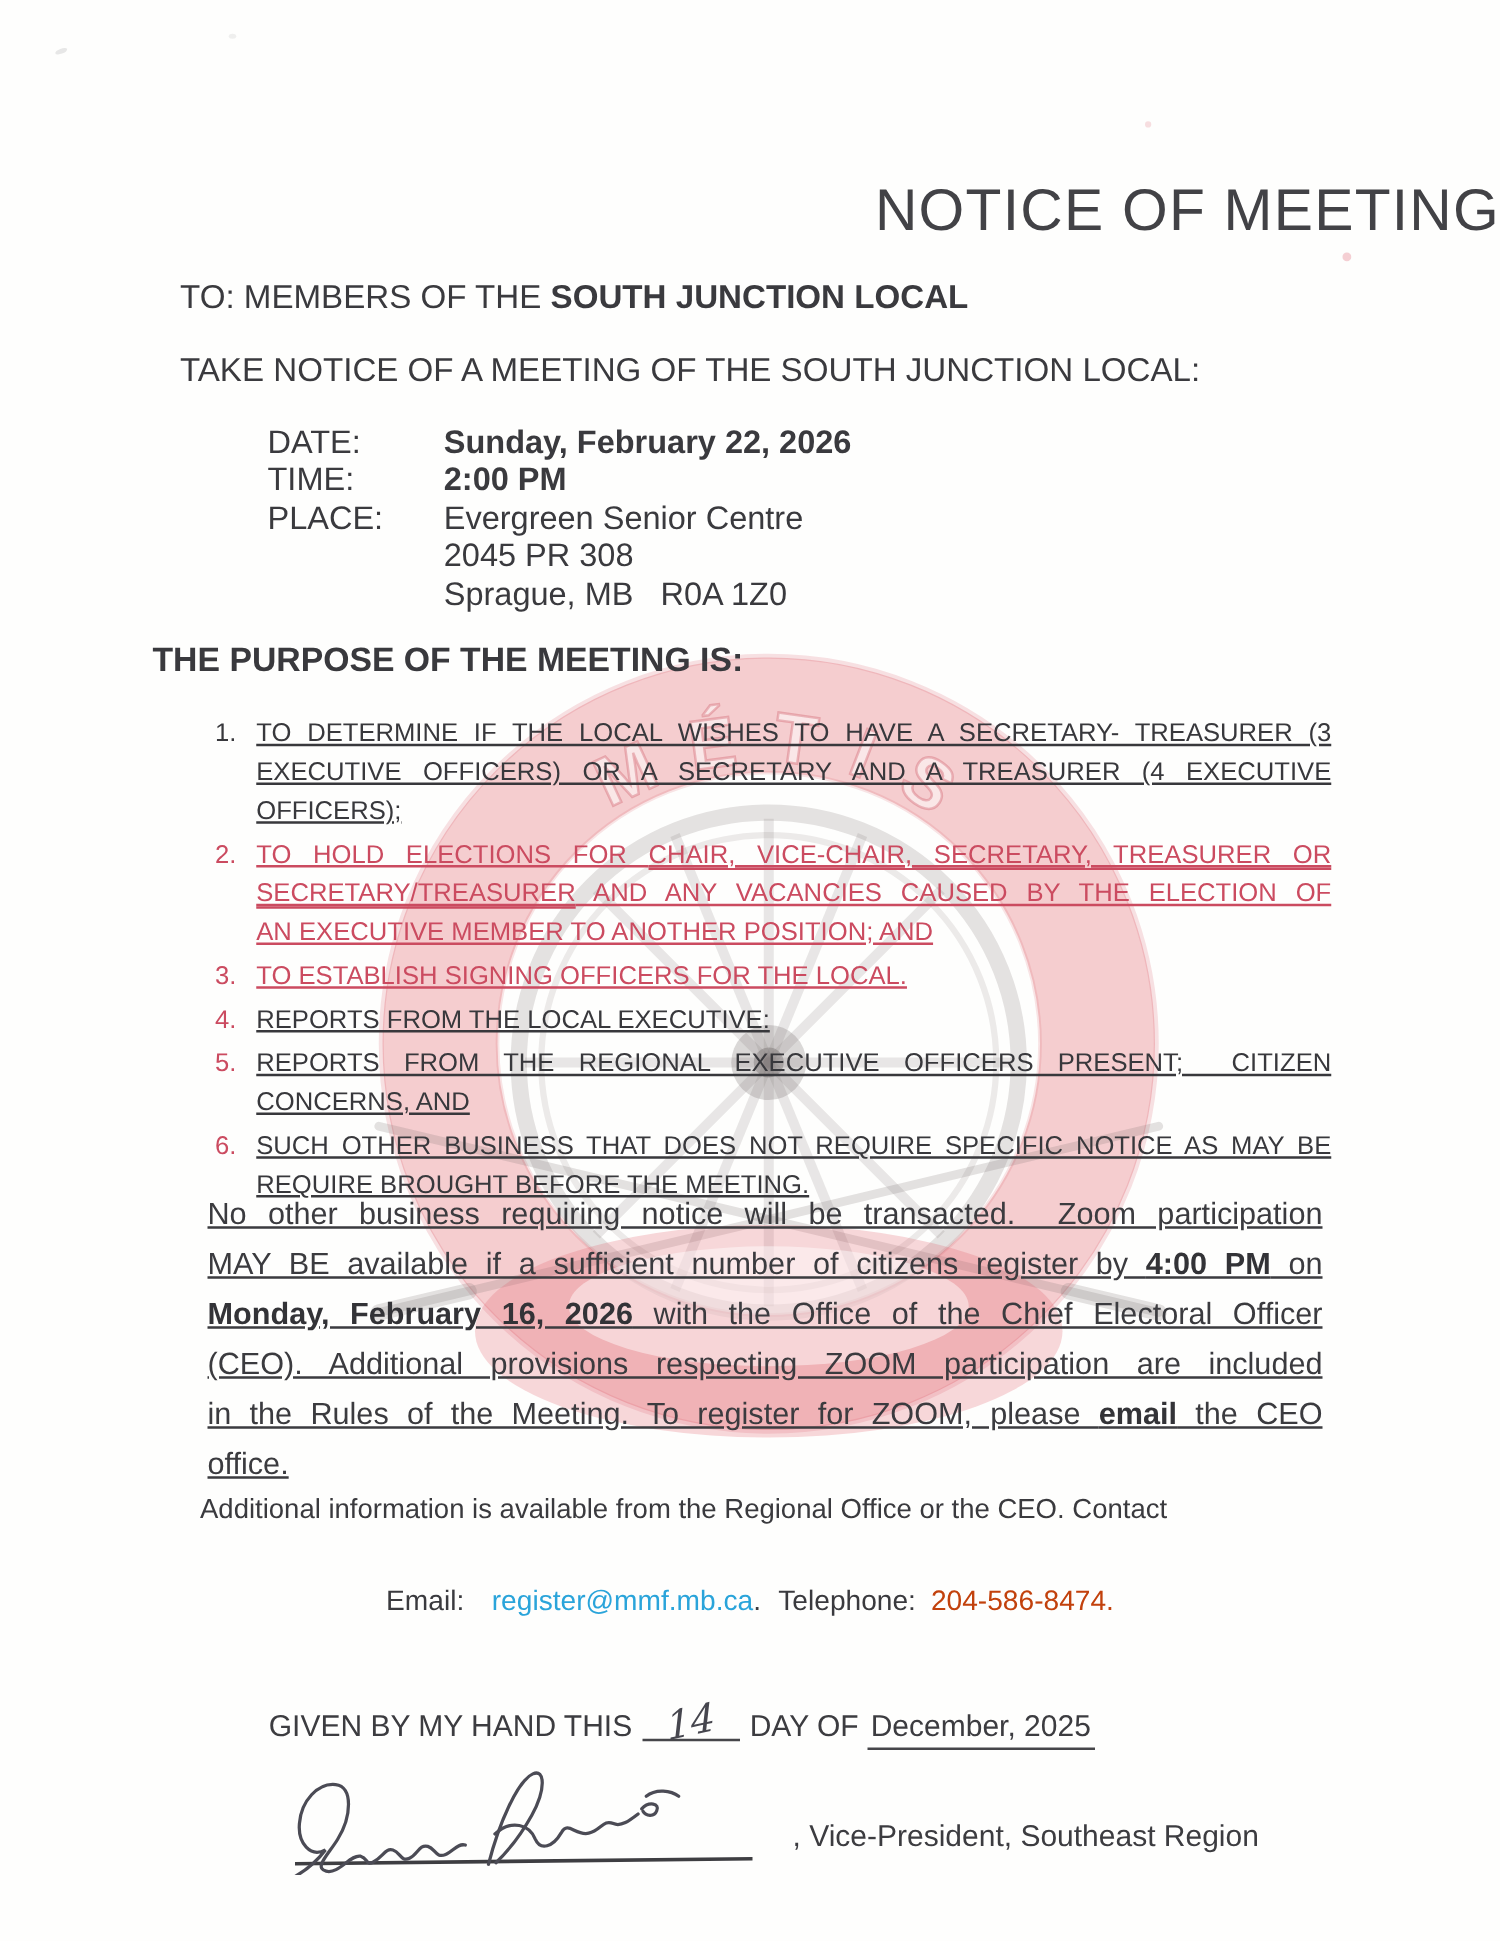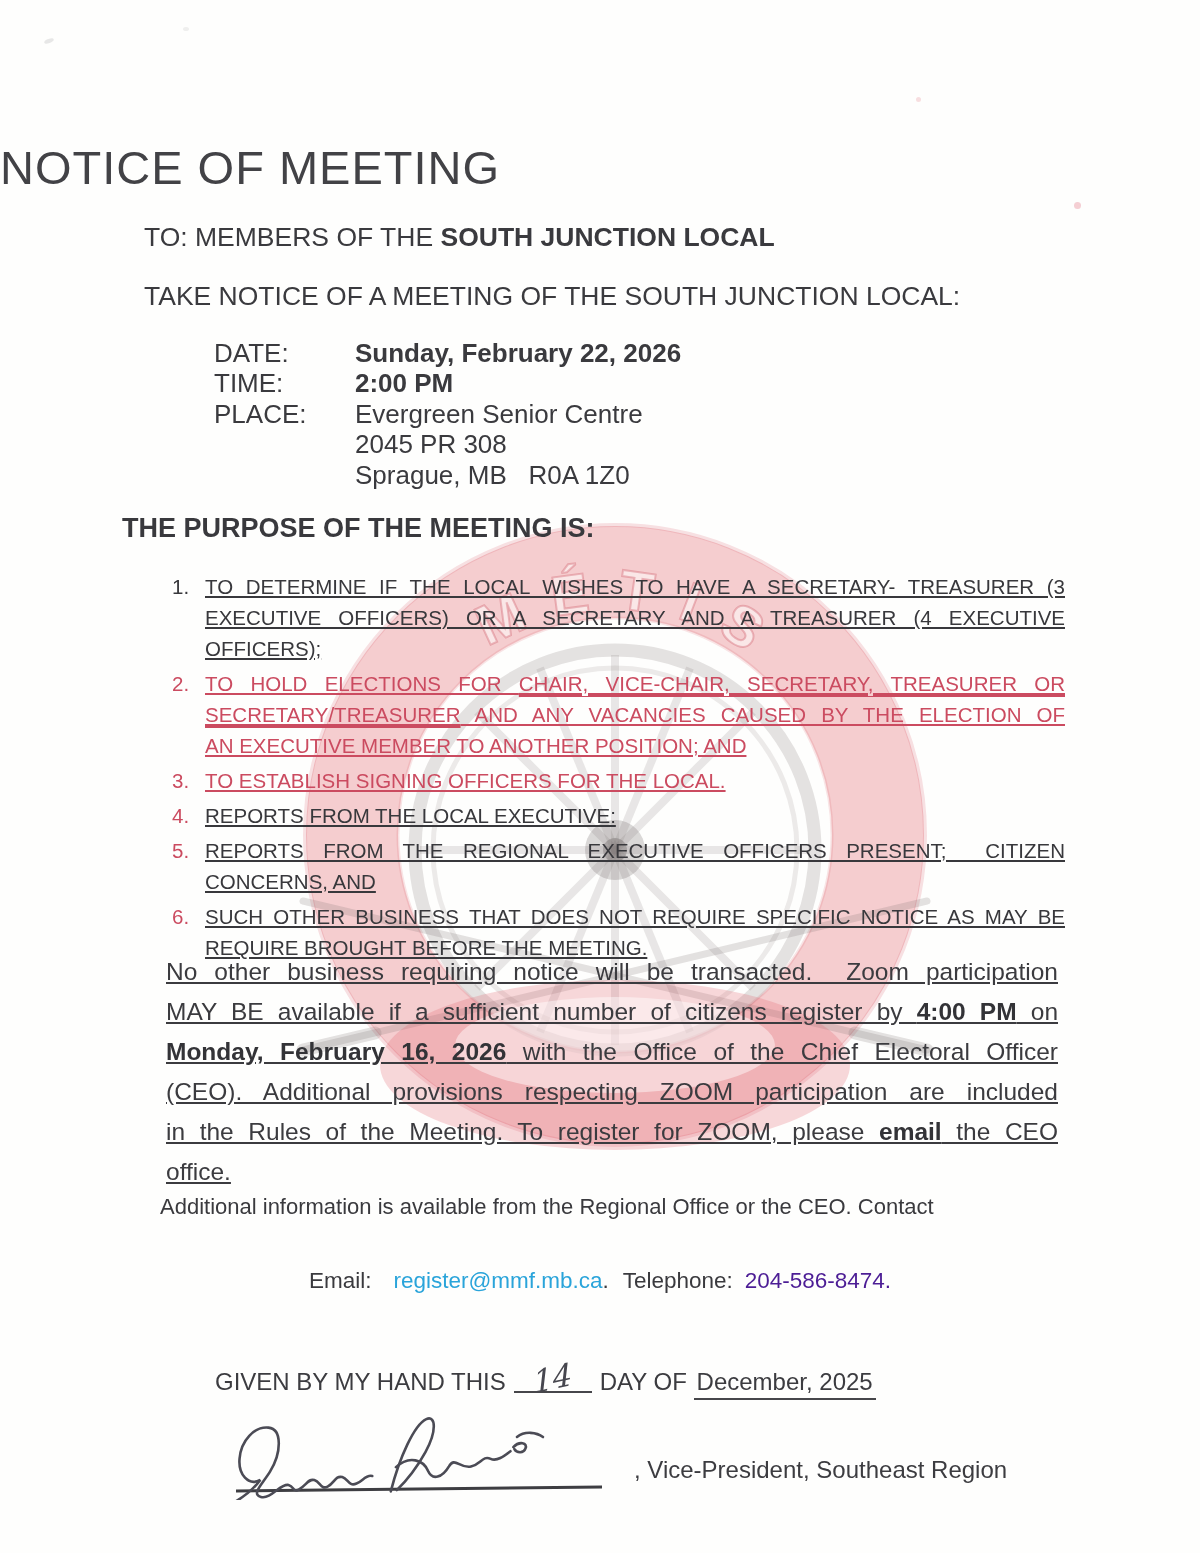--- a/index.html
+++ b/index.html
@@ -5,21 +5,21 @@
   html,body{margin:0;padding:0;background:#ffffff;}
   .page{
     position:relative; width:1200px; height:1553px; background:#fefefdff;
     font-family:"Liberation Sans", sans-serif; color:#3a3a3e; overflow:hidden;
   }
   .layer{position:absolute; z-index:1;}
   
   .watermark{position:absolute; left:285px; top:505px; width:660px; height:660px; z-index:0; pointer-events:none;}
   .speck{position:absolute; border-radius:50%; z-index:0;}
   
-  .title{top:140px; left:0; width:100%; text-align:left; font-size:47px; letter-spacing:1px; color:#424246; font-weight:400;}
+  .title{top:140px; left:0; width:100%; text-align:right; font-size:47px; letter-spacing:1px; color:#424246; font-weight:400;}
   .to-line{left:144px; top:222px; font-size:26.5px;}
   .to-line b{font-weight:700;}
   .take-notice{left:144px; top:281px; font-size:26.5px;}
   
   .details{left:214px; top:338px; font-size:26px; line-height:30.4px;}
   .drow{display:flex;}
   .dlabel{width:141px; flex:none;}
   .dval-bold{font-weight:700;}
   
   .purpose-heading{left:122px; top:513px; font-size:27px; font-weight:700; color:#39393d;}
@@ -34,21 +34,21 @@
   
   .paragraph{left:166px; top:952px; width:892px; font-size:24.5px; line-height:40px; color:#3b3b3f;}
   .paragraph .pl{text-align:justify;}
   .paragraph b{font-weight:700; color:#333337;}
   
   .additional{left:160px; top:1190px; width:900px; text-align:left; font-size:22px; line-height:33px;}
   .email-line{left:0; top:1268px; width:100%; text-align:center; font-size:22.5px;}
   .email-line .gap{display:inline-block; width:22px;}
   .email-line .sgap{display:inline-block; width:8px;}
   .link-blue{color:#2aa4da;}
-  .phone-red{color:#4c1d95;}
+  .phone-red{color:#c2410c;}
   
   .given-line{left:215px; top:1361px; font-size:24px; color:#3c3c40;}
   .day-blank{display:inline-block; width:78px; border-bottom:2.5px solid #46464a; text-align:center; margin:0 8px; vertical-align:baseline; height:30px; position:relative;}
   .hand-day{font-family:"DejaVu Serif", serif; font-style:italic; font-size:31px; color:#46464e;
     display:inline-block; transform:rotate(-12deg) skewX(-8deg); position:relative; top:-1px;}
   .date-underline{border-bottom:2.5px solid #46464a; padding:0 3px 3px 3px;}
   .signature-row{left:230px; top:1408px; display:flex; align-items:flex-end; height:92px;}
   .sig-area{position:relative; width:400px; height:92px; flex:none;}
   .sig-area svg{position:absolute; left:0; top:0;}
   .sig-role{font-size:24px; color:#3c3c40; margin:0 0 16px 4px; white-space:nowrap;}

